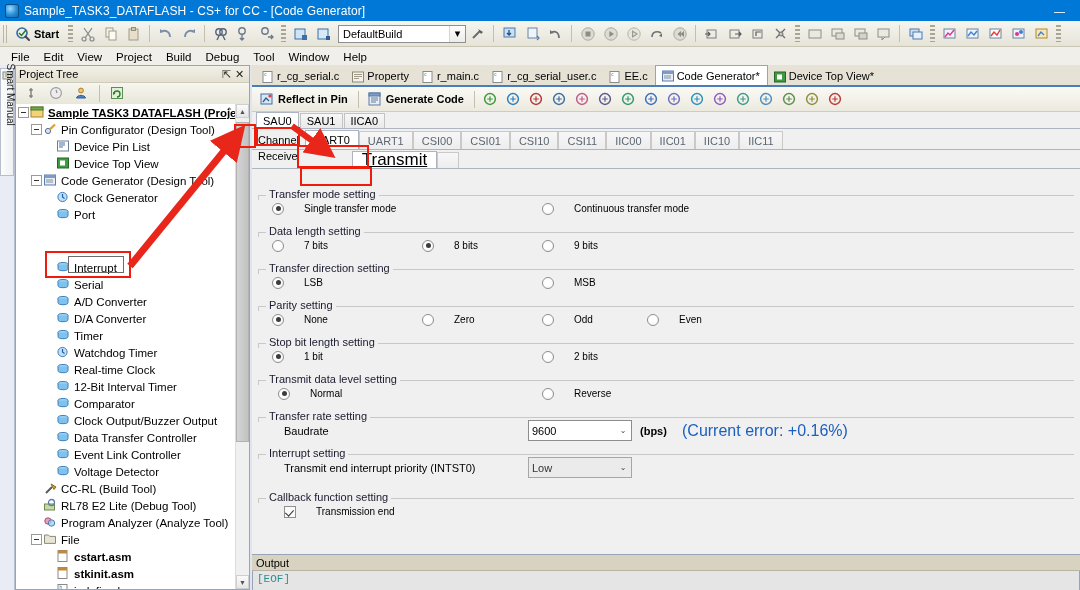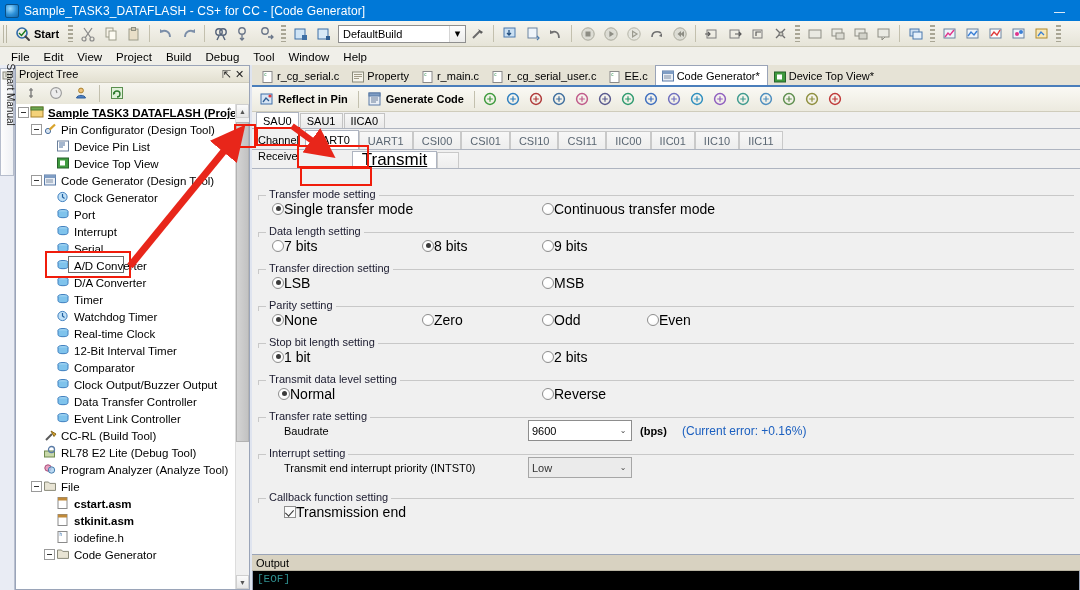--- a/index.html
+++ b/index.html
@@ -186,21 +186,21 @@
     background:#f0f0f0;overflow:hidden;
   }
   .grp{position:relative;margin:0 6px;}
   .grp > .cap{
     position:absolute;top:-7px;left:8px;background:#f0f0f0;padding:0 3px;
     font-size:11px;color:#1a1a2e;
   }
   .grp > .bdr{border-top:1px solid #c8c8c8;height:0;margin-top:7px;position:relative;}
   .grp > .bdr:before{content:"";position:absolute;left:0;top:0;width:1px;height:4px;background:#c8c8c8;}
   .rowset{display:flex;align-items:center;height:25px;padding-left:14px;}
-  .opt{display:flex;align-items:center;gap:0;font-size:14px;cursor:default;}
+  .opt{display:flex;align-items:center;gap:20px;font-size:10px;cursor:default;}
   .radio{
     width:12px;height:12px;border-radius:50%;border:1px solid #8e8e8e;
     background:radial-gradient(circle at 40% 35%,#fff 40%,#f2f2f2 100%);
     box-sizing:border-box;flex:none;position:relative;
   }
   .radio.on:after{
     content:"";position:absolute;left:2.5px;top:2.5px;width:5px;height:5px;border-radius:50%;
     background:#3c3c3c;
   }
   .cbx{
@@ -214,33 +214,33 @@
   .fieldlabel{font-size:11px;}
   .cbo{
     height:21px;background:#fff;border:1px solid #8d8d8d;box-sizing:border-box;
     display:flex;align-items:center;font-size:11px;padding-left:3px;cursor:default;
   }
   .cbo.grey{background:#ebebeb;border-color:#a6a6a6;color:#333;}
   .cbo .ar{
     margin-left:auto;width:16px;height:15px;display:flex;align-items:center;justify-content:center;
     font-size:8px;color:#4a4a4a;
   }
-  .hint{color:#1b5fbf;font-size:12px;}
+  .hint{color:#1b5fbf;font-size:16px;}
 
   
   #outputpane{
     position:absolute;left:252px;right:0;bottom:0;height:36px;background:#fff;
     border-top:1px solid #9aa4b8;box-sizing:border-box;
   }
   #outputpane .ohead{
     height:15px;background:#d8d2c1;border-bottom:1px solid #b9b3a2;
     display:flex;align-items:center;padding-left:4px;font-size:11px;
   }
   #outputpane .obody{
-    height:20px;background:#000000;border:1px solid #9aa4b8;border-top:none;
+    height:20px;background:#e5e5e5;border:1px solid #9aa4b8;border-top:none;
     font-family:"Liberation Mono",monospace;font-size:11px;color:#2f8f8f;
     padding:2px 0 0 4px;box-sizing:border-box;
   }
 
   
   .anno{position:absolute;border:2px solid #f01c0b;box-sizing:border-box;pointer-events:none;}
   #arrow-svg{position:absolute;left:0;top:0;width:1080px;height:590px;pointer-events:none;}
 </style>
 </head>
 <body>
@@ -636,21 +636,21 @@
           <span class="lbl">Clock Generator</span>
         </div>
         <div class="trow" style="padding-left: 28px;">
           <span class="exp"></span>
           <span class="ti"><svg width="14" height="14" viewBox="0 0 14 14">
               <ellipse cx="7" cy="4.6" rx="5" ry="2.1" fill="#9fd3f2" stroke="#3f7fbf"></ellipse>
               <path d="M2 4.6 v4 a5 2.1 0 0 0 10 0 v-4" fill="#7fc3ec" stroke="#3f7fbf"></path>
             </svg></span>
           <span class="lbl">Port</span>
         </div>
-        <div class="trow" style="padding-left: 28px;">
+        <div class="trow" style="padding-left: 28px; margin-top: 36px;">
           <span class="exp"></span>
           <span class="ti"><svg width="14" height="14" viewBox="0 0 14 14">
               <ellipse cx="7" cy="4.6" rx="5" ry="2.1" fill="#9fd3f2" stroke="#3f7fbf"></ellipse>
               <path d="M2 4.6 v4 a5 2.1 0 0 0 10 0 v-4" fill="#7fc3ec" stroke="#3f7fbf"></path>
             </svg></span>
           <span class="lbl">Interrupt</span>
         </div>
         <div class="trow" style="padding-left: 28px; position: relative;">
           <span class="exp"></span>
           <span class="ti"><svg width="14" height="14" viewBox="0 0 14 14">
@@ -731,20 +731,28 @@
             </svg></span>
           <span class="lbl">Data Transfer Controller</span>
         </div>
         <div class="trow" style="padding-left: 28px;">
           <span class="exp"></span>
           <span class="ti"><svg width="14" height="14" viewBox="0 0 14 14">
               <ellipse cx="7" cy="4.6" rx="5" ry="2.1" fill="#9fd3f2" stroke="#3f7fbf"></ellipse>
               <path d="M2 4.6 v4 a5 2.1 0 0 0 10 0 v-4" fill="#7fc3ec" stroke="#3f7fbf"></path>
             </svg></span>
           <span class="lbl">Event Link Controller</span>
+        </div>
+        <div class="trow" style="padding-left: 28px;">
+          <span class="exp"></span>
+          <span class="ti"><svg width="14" height="14" viewBox="0 0 14 14">
+              <ellipse cx="7" cy="4.6" rx="5" ry="2.1" fill="#9fd3f2" stroke="#3f7fbf"></ellipse>
+              <path d="M2 4.6 v4 a5 2.1 0 0 0 10 0 v-4" fill="#7fc3ec" stroke="#3f7fbf"></path>
+            </svg></span>
+          <span class="lbl">Voltage Detector</span>
         </div>
         <div class="trow" style="padding-left: 15px;">
           <span class="exp"></span>
           <span class="ti"><svg width="14" height="14" viewBox="0 0 14 14">
               <path d="M3 12 L9 6" stroke="#5a5a5a" stroke-width="2"></path>
               <path d="M8 3 L13 6 L11 8.5 Z" fill="#d8a32c" stroke="#8a6a1c"></path>
             </svg></span>
           <span class="lbl">CC-RL (Build Tool)</span>
         </div>
         <div class="trow" style="padding-left: 15px;">

